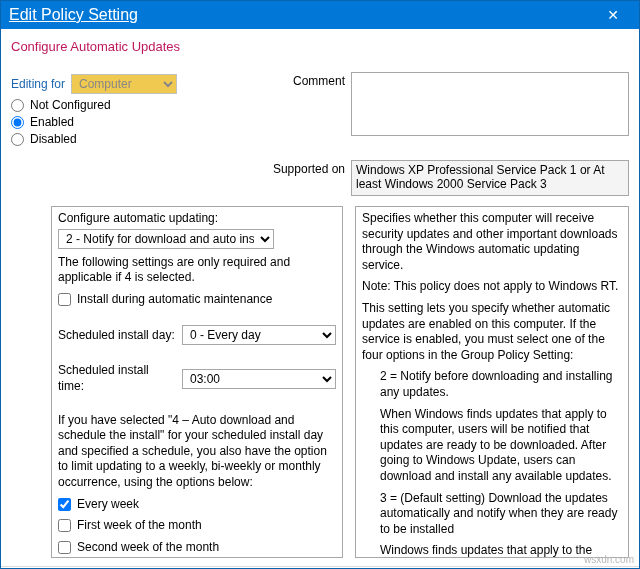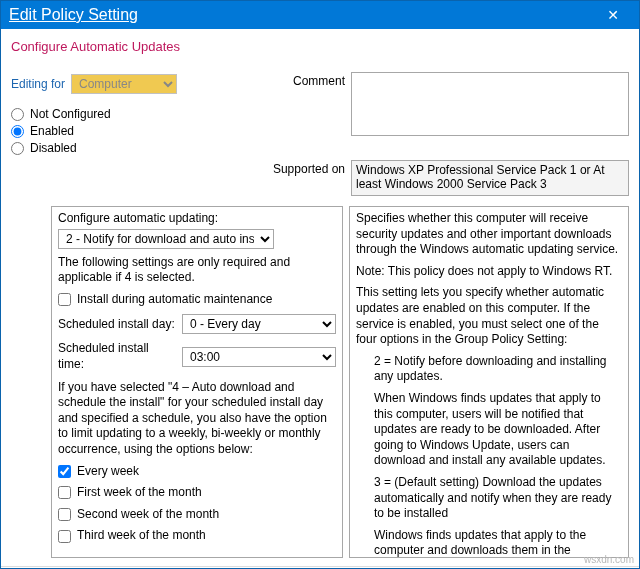--- a/index.html
+++ b/index.html
@@ -67,35 +67,35 @@
   input[type=radio], input[type=checkbox] {
     width: 13px; height: 13px; margin: 0;
   }
   .rightcol {
     display: flex; flex-direction: column; gap: 24px;
     margin-left: auto;
   }
   .rtrow { display: flex; align-items: flex-start; }
   .rtrow .lab { width: 82px; text-align: right; padding-right: 6px; padding-top: 2px; }
   .panes {
-    display: flex; gap: 6px; margin-top: 10px; padding-left: 40px;
+    display: flex; gap: 12px; margin-top: 10px; padding-left: 40px;
   }
   .pane {
     border: 1px solid #a7a7a7;
     height: 352px;
     overflow-y: scroll;
     padding: 4px 6px;
     font-size: 12px;
     line-height: 1.3;
   }
   .pane.left { width: 292px; }
   .pane.right { flex: 1; }
   .pane p { margin: 6px 0; }
   .chk { display: flex; align-items: center; gap: 6px; margin: 6px 0; }
-  .fldrow { display: flex; align-items: center; gap: 6px; margin: 7px 0; }
+  .fldrow { display: flex; align-items: center; gap: 6px; margin: 18px 0; }
   .fldrow .lbl { width: 118px; }
   .fldrow select { flex: 1; }
   .indent { padding-left: 18px; }
   .buttons {
     display: flex; gap: 6px; justify-content: flex-end;
     padding: 8px 10px 6px 10px;
     border-top: 1px solid #ddd;
   }
   button.winbtn {
     font: inherit; font-size: 12px;
@@ -122,21 +122,21 @@
   <div class="heading">Configure Automatic Updates</div>
 
   <div class="topgrid">
     <div style="width:322px">
       <div class="row">
         <span class="editingfor">Editing for</span>
         <select class="editing-select" disabled="">
           <option>Computer</option>
         </select>
       </div>
-      <div class="radios" style="margin-top:13px">
+      <div class="radios" style="margin-top:4px">
         <label>
           <input type="radio" name="st" style="">
           <span>Not Configured</span>
         </label>
         <label>
           <input type="radio" name="st" checked="" style="">
           <span>Enabled</span>
         </label>
         <label>
           <input type="radio" name="st" style="">

